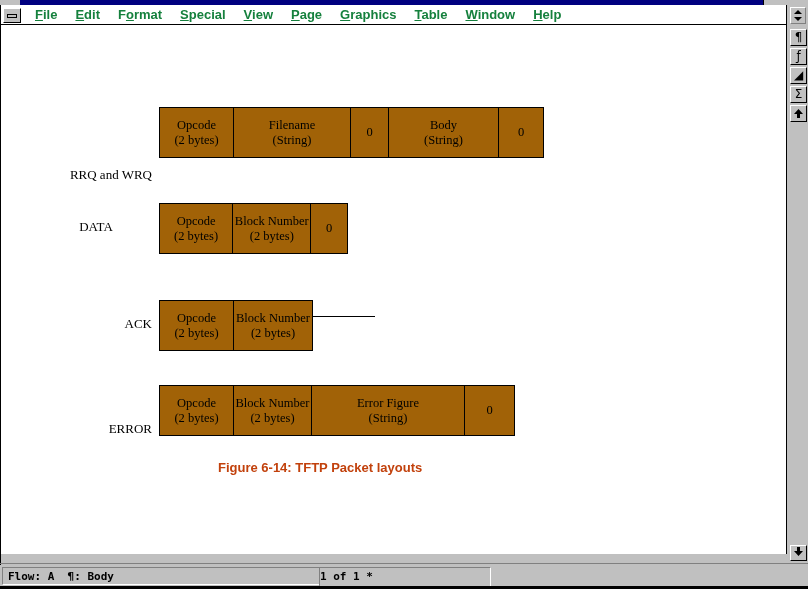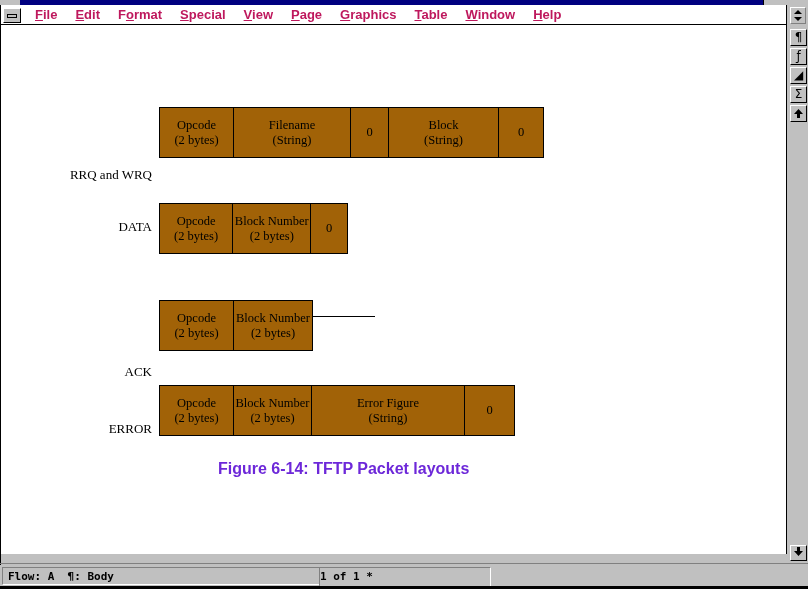--- a/index.html
+++ b/index.html
@@ -83,21 +83,21 @@
     top: 0;
     height: 19px;
     display: flex;
     align-items: center;
     gap: 0px;
   }
   .menu-item {
     font-family: "Liberation Sans", sans-serif;
     font-size: 13px;
     font-weight: bold;
-    color: #be185d;
+    color: #15803d;
     padding: 0 9px;
     line-height: 19px;
     white-space: nowrap;
     cursor: default;
   }
   .menu-item .mn {
     text-decoration: underline;
   }
 
   
@@ -192,23 +192,23 @@
 
   .tail-line {
     position: absolute;
     height: 0;
     border-top: 1px solid #000000;
   }
 
   .caption {
     position: absolute;
     font-family: "Liberation Sans", sans-serif;
-    font-size: 16px;
+    font-size: 13px;
     font-weight: bold;
-    color: #6d28d9;
+    color: #c2410c;
     white-space: nowrap;
   }
   .vscroll-down {
     position: absolute;
     right: 1px;
     top: 545px;
     width: 17px;
     height: 16px;
     background: #c0c0c0;
     border-top: 1px solid #ffffff;
@@ -348,44 +348,44 @@
         <span class="l2">(2 bytes)</span>
       </div>
       <div class="fld" style="width:117px">
         <span>Filename</span>
         <span class="l2">(String)</span>
       </div>
       <div class="fld" style="width:38px">
         <span>0</span>
       </div>
       <div class="fld" style="width:110px">
-        <span>Block</span>
+        <span>Body</span>
         <span class="l2">(String)</span>
       </div>
       <div class="fld" style="width:44px">
         <span>0</span>
       </div>
     </div>
 
-    <div class="rowlabel" style="left:40px; top:194px; width:112px;">DATA</div>
+    <div class="rowlabel" style="left:40px; top:194px; width:112px;text-align:center;">DATA</div>
     <div class="pkt" style="left:159px; top:178px; width:189px; height:51px;">
       <div class="fld" style="width:74px">
         <span>Opcode</span>
         <span class="l2">(2 bytes)</span>
       </div>
       <div class="fld" style="width:79px">
         <span>Block Number</span>
         <span class="l2">(2 bytes)</span>
       </div>
       <div class="fld" style="width:36px">
         <span>0</span>
       </div>
     </div>
 
-    <div class="rowlabel" style="left:40px; top:291px; width:112px;margin-top:48px;">ACK</div>
+    <div class="rowlabel" style="left:40px; top:291px; width:112px;">ACK</div>
     <div class="pkt" style="left:159px; top:275px; width:154px; height:51px;">
       <div class="fld" style="width:74px">
         <span>Opcode</span>
         <span class="l2">(2 bytes)</span>
       </div>
       <div class="fld" style="width:78px">
         <span>Block Number</span>
         <span class="l2">(2 bytes)</span>
       </div>
     </div>

